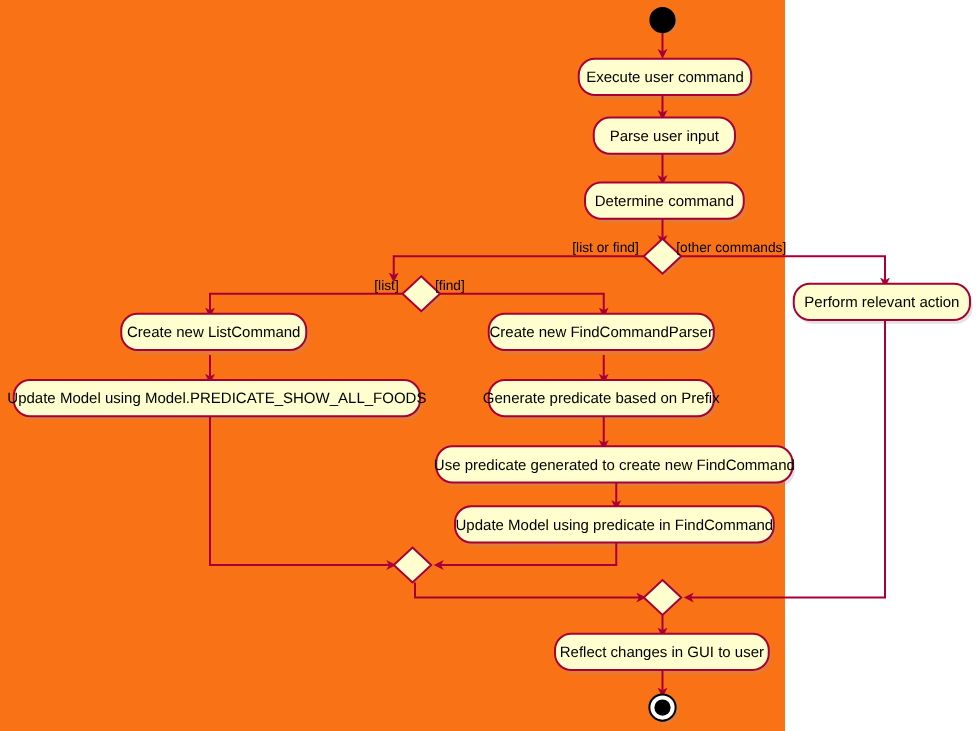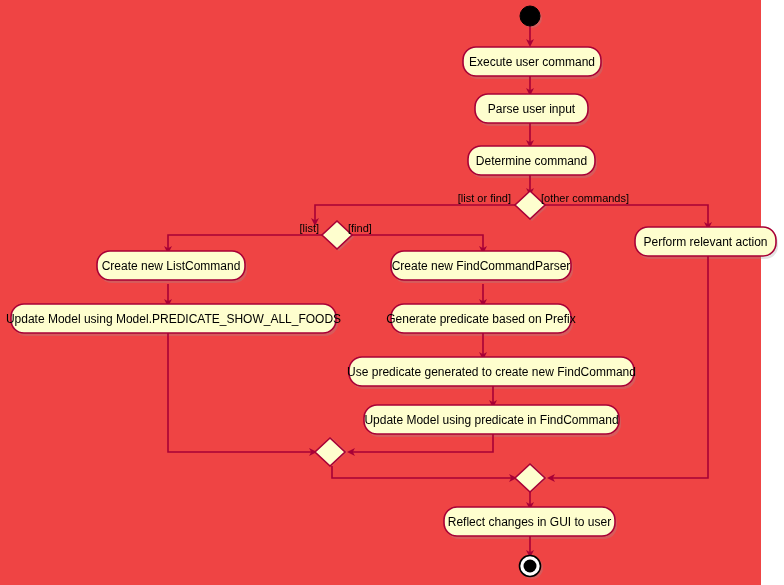--- a/index.html
+++ b/index.html
@@ -8,23 +8,23 @@
     background: #FFFFFF;
   }
   body {
     width: 784px;
     height: 585px;
     font-family: "Liberation Sans", sans-serif;
     overflow: hidden;
   }
   #diagram-root {
     position: relative;
-    width: 761px;
+    width: 628px;
     height: 585px;
-    background: #ef4444;
+    background: #f97316;
   }
   #diagram-svg {
     position: absolute;
     left: 0;
     top: 0;
     width: 784px;
     height: 585px;
   }
   .node-label {
     font-family: "Liberation Sans", sans-serif;

